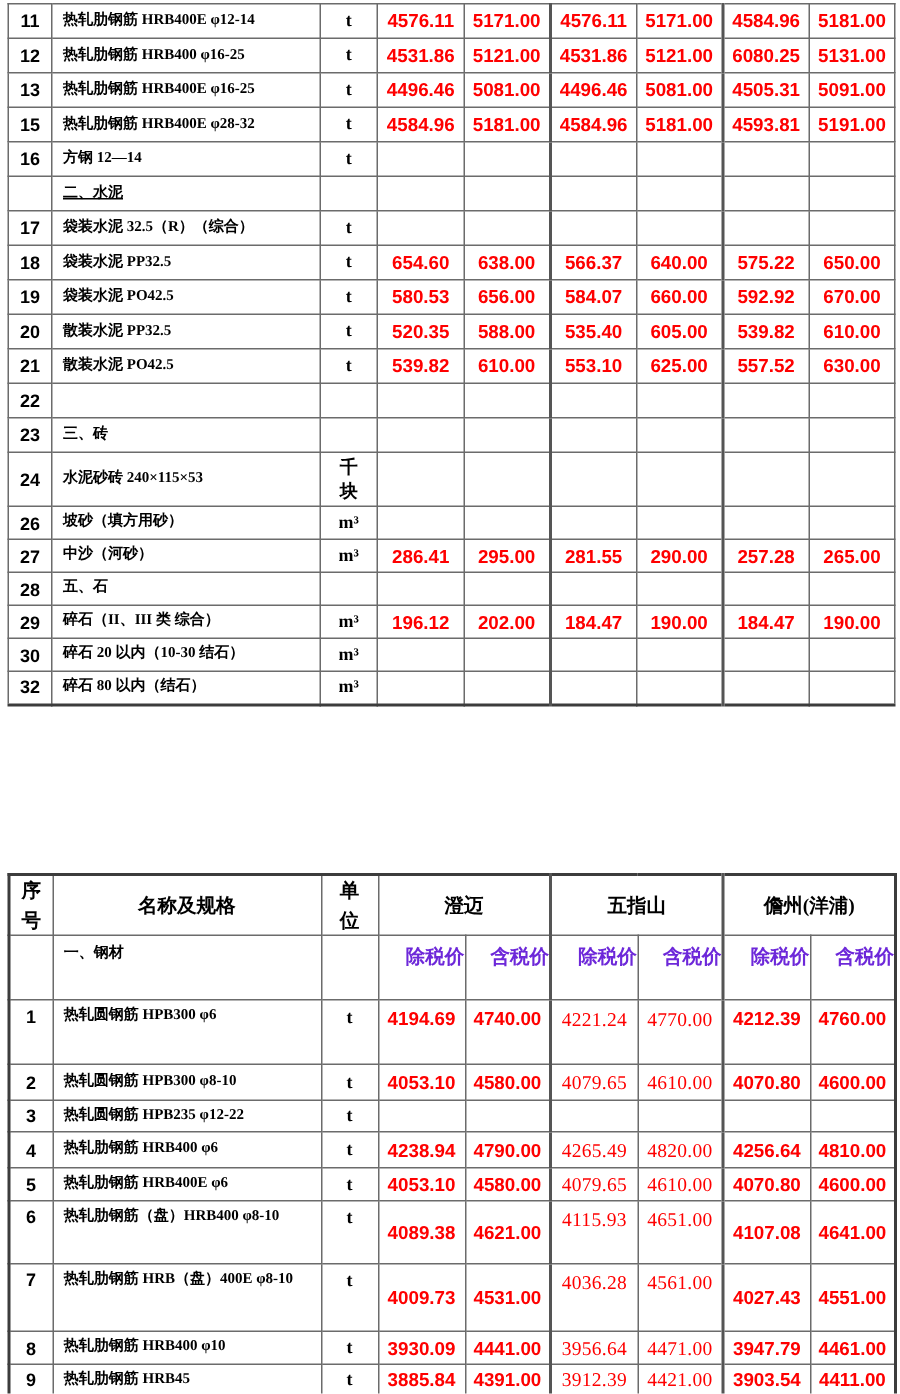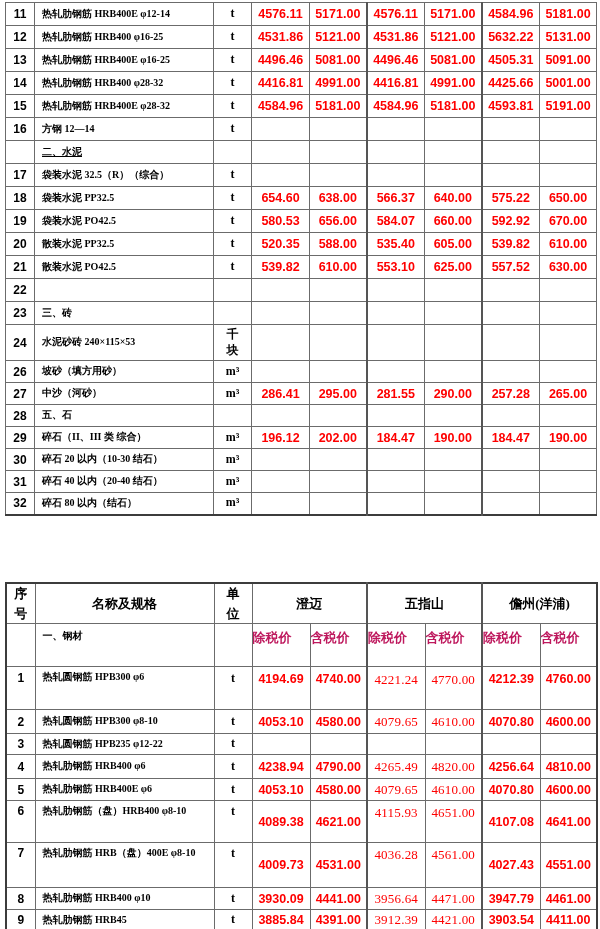--- a/index.html
+++ b/index.html
@@ -41,21 +41,21 @@
   }
   
   .hdr td{
     text-align:center;vertical-align:middle;
     font-weight:700;font-size:13px;color:#000;line-height:1.5;white-space:pre-line;
   }
   
   .secrow td{vertical-align:top;}
   .secrow .c-name{padding-top:5px;}
   .secrow .c-lbl{
-    text-align:left;font-weight:700;font-size:13px;color:#be185d;padding-top:5px;
+    text-align:right;font-weight:700;font-size:13px;color:#6d28d9;padding-top:5px;
   }
   
   tr.topAlign td{vertical-align:top;}
   tr.topAlign .c-val{padding-top:5px;}
   tr.topAlign .c-no,tr.topAlign .c-unit{padding-top:4px;}
   tr.topAlign .c-name{padding-top:3px;}
   
   tr.twoLine .c-no,tr.twoLine .c-name,tr.twoLine .c-unit{vertical-align:top;padding-top:3px;}
   tr.twoLine .c-val{vertical-align:middle;}
   tr.twoLine .c-val.serif{vertical-align:top;padding-top:4px;}
@@ -89,44 +89,33 @@
           <td class="c-val">5181.00</td>
         </tr>
         <tr style="height: 23px;">
           <td class="c-no">12</td>
           <td class="c-name">热轧肋钢筋 HRB400 φ16-25</td>
           <td class="c-unit">t</td>
           <td class="c-val">4531.86</td>
           <td class="c-val">5121.00</td>
           <td class="c-val gsep">4531.86</td>
           <td class="c-val">5121.00</td>
-          <td class="c-val gsep">5632.22</td>
+          <td class="c-val gsep">6080.25</td>
           <td class="c-val">5131.00</td>
         </tr>
         <tr style="height: 23px;">
           <td class="c-no">13</td>
           <td class="c-name">热轧肋钢筋 HRB400E φ16-25</td>
           <td class="c-unit">t</td>
           <td class="c-val">4496.46</td>
           <td class="c-val">5081.00</td>
           <td class="c-val gsep">4496.46</td>
           <td class="c-val">5081.00</td>
           <td class="c-val gsep">4505.31</td>
           <td class="c-val">5091.00</td>
-        </tr>
-        <tr style="height: 23px;">
-          <td class="c-no">14</td>
-          <td class="c-name">热轧肋钢筋 HRB400 φ28-32</td>
-          <td class="c-unit">t</td>
-          <td class="c-val">4416.81</td>
-          <td class="c-val">4991.00</td>
-          <td class="c-val gsep">4416.81</td>
-          <td class="c-val">4991.00</td>
-          <td class="c-val gsep">4425.66</td>
-          <td class="c-val">5001.00</td>
         </tr>
         <tr style="height: 23px;">
           <td class="c-no">15</td>
           <td class="c-name">热轧肋钢筋 HRB400E φ28-32</td>
           <td class="c-unit">t</td>
           <td class="c-val">4584.96</td>
           <td class="c-val">5181.00</td>
           <td class="c-val gsep">4584.96</td>
           <td class="c-val">5181.00</td>
           <td class="c-val gsep">4593.81</td>
@@ -283,31 +272,20 @@
           <td class="c-val">196.12</td>
           <td class="c-val">202.00</td>
           <td class="c-val gsep">184.47</td>
           <td class="c-val">190.00</td>
           <td class="c-val gsep">184.47</td>
           <td class="c-val">190.00</td>
         </tr>
         <tr style="height: 22px;">
           <td class="c-no">30</td>
           <td class="c-name">碎石 20 以内（10-30 结石）</td>
-          <td class="c-unit">m³</td>
-          <td class="c-val"></td>
-          <td class="c-val"></td>
-          <td class="c-val gsep"></td>
-          <td class="c-val"></td>
-          <td class="c-val gsep"></td>
-          <td class="c-val"></td>
-        </tr>
-        <tr style="height: 22px;">
-          <td class="c-no">31</td>
-          <td class="c-name">碎石 40 以内（20-40 结石）</td>
           <td class="c-unit">m³</td>
           <td class="c-val"></td>
           <td class="c-val"></td>
           <td class="c-val gsep"></td>
           <td class="c-val"></td>
           <td class="c-val gsep"></td>
           <td class="c-val"></td>
         </tr>
         <tr style="height: 22px;">
           <td class="c-no">32</td>

